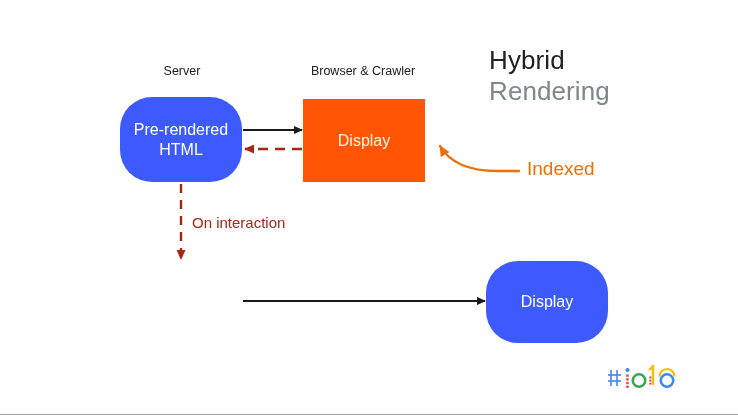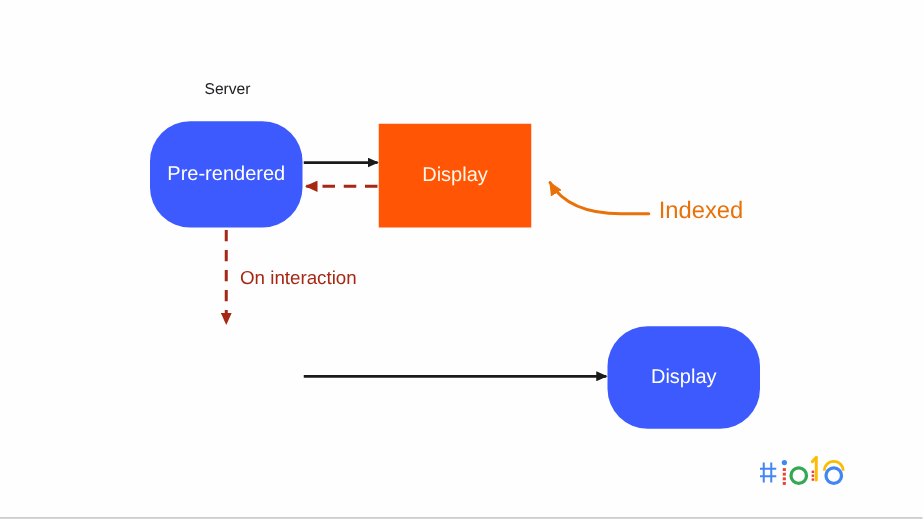--- a/index.html
+++ b/index.html
@@ -93,26 +93,32 @@
 
   #logo { position: absolute; left: 608px; top: 360px; }
 </style>
 </head>
 <body>
 
 <div id="slide">
 
   <div class="abs caption" style="left:121px; top:65px; width:122px;">Server</div>
 
+  <div class="abs caption" style="left:292px; top:65px; width:142px;">Browser &amp; Crawler</div>
 
 
+  <div class="abs" style="left:489px; top:45px;">
+    <div class="title-main">Hybrid</div>
+    <div class="title-sub">Rendering</div>
+  </div>
 
   <div class="abs box box-blue" style="left:120px; top:97px; width:122px; height:85px;">
     <div>
       <div>Pre-rendered</div>
+      <div>HTML</div>
     </div>
   </div>
 
   <div class="abs box box-orange" style="left:303px; top:99px; width:122px; height:83px;">
     <span>Display</span>
   </div>
 
 
   <div class="abs box box-blue" style="left:486px; top:261px; width:122px; height:82px;">
     <span>Display</span>

